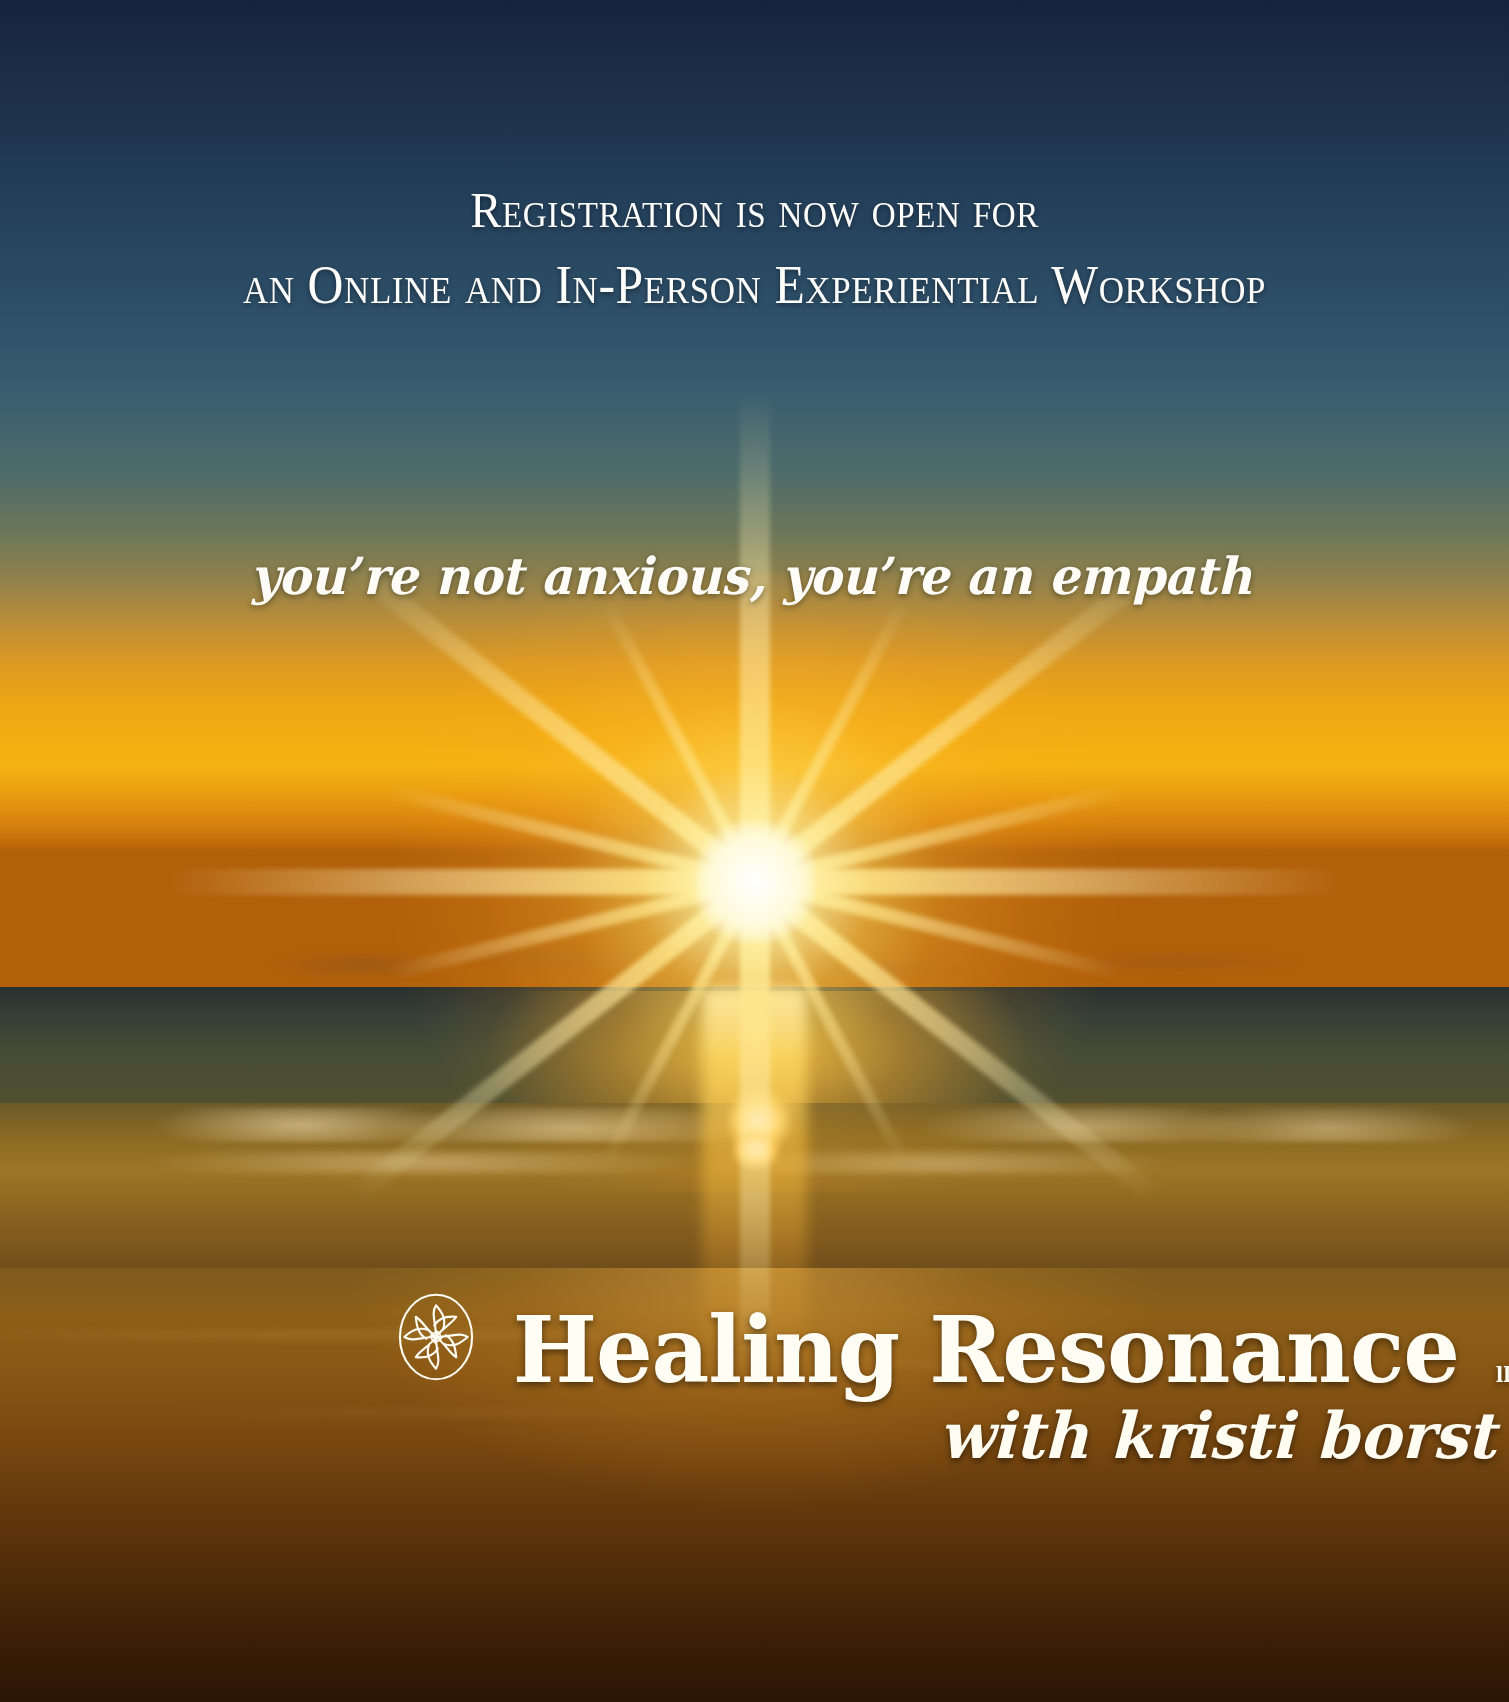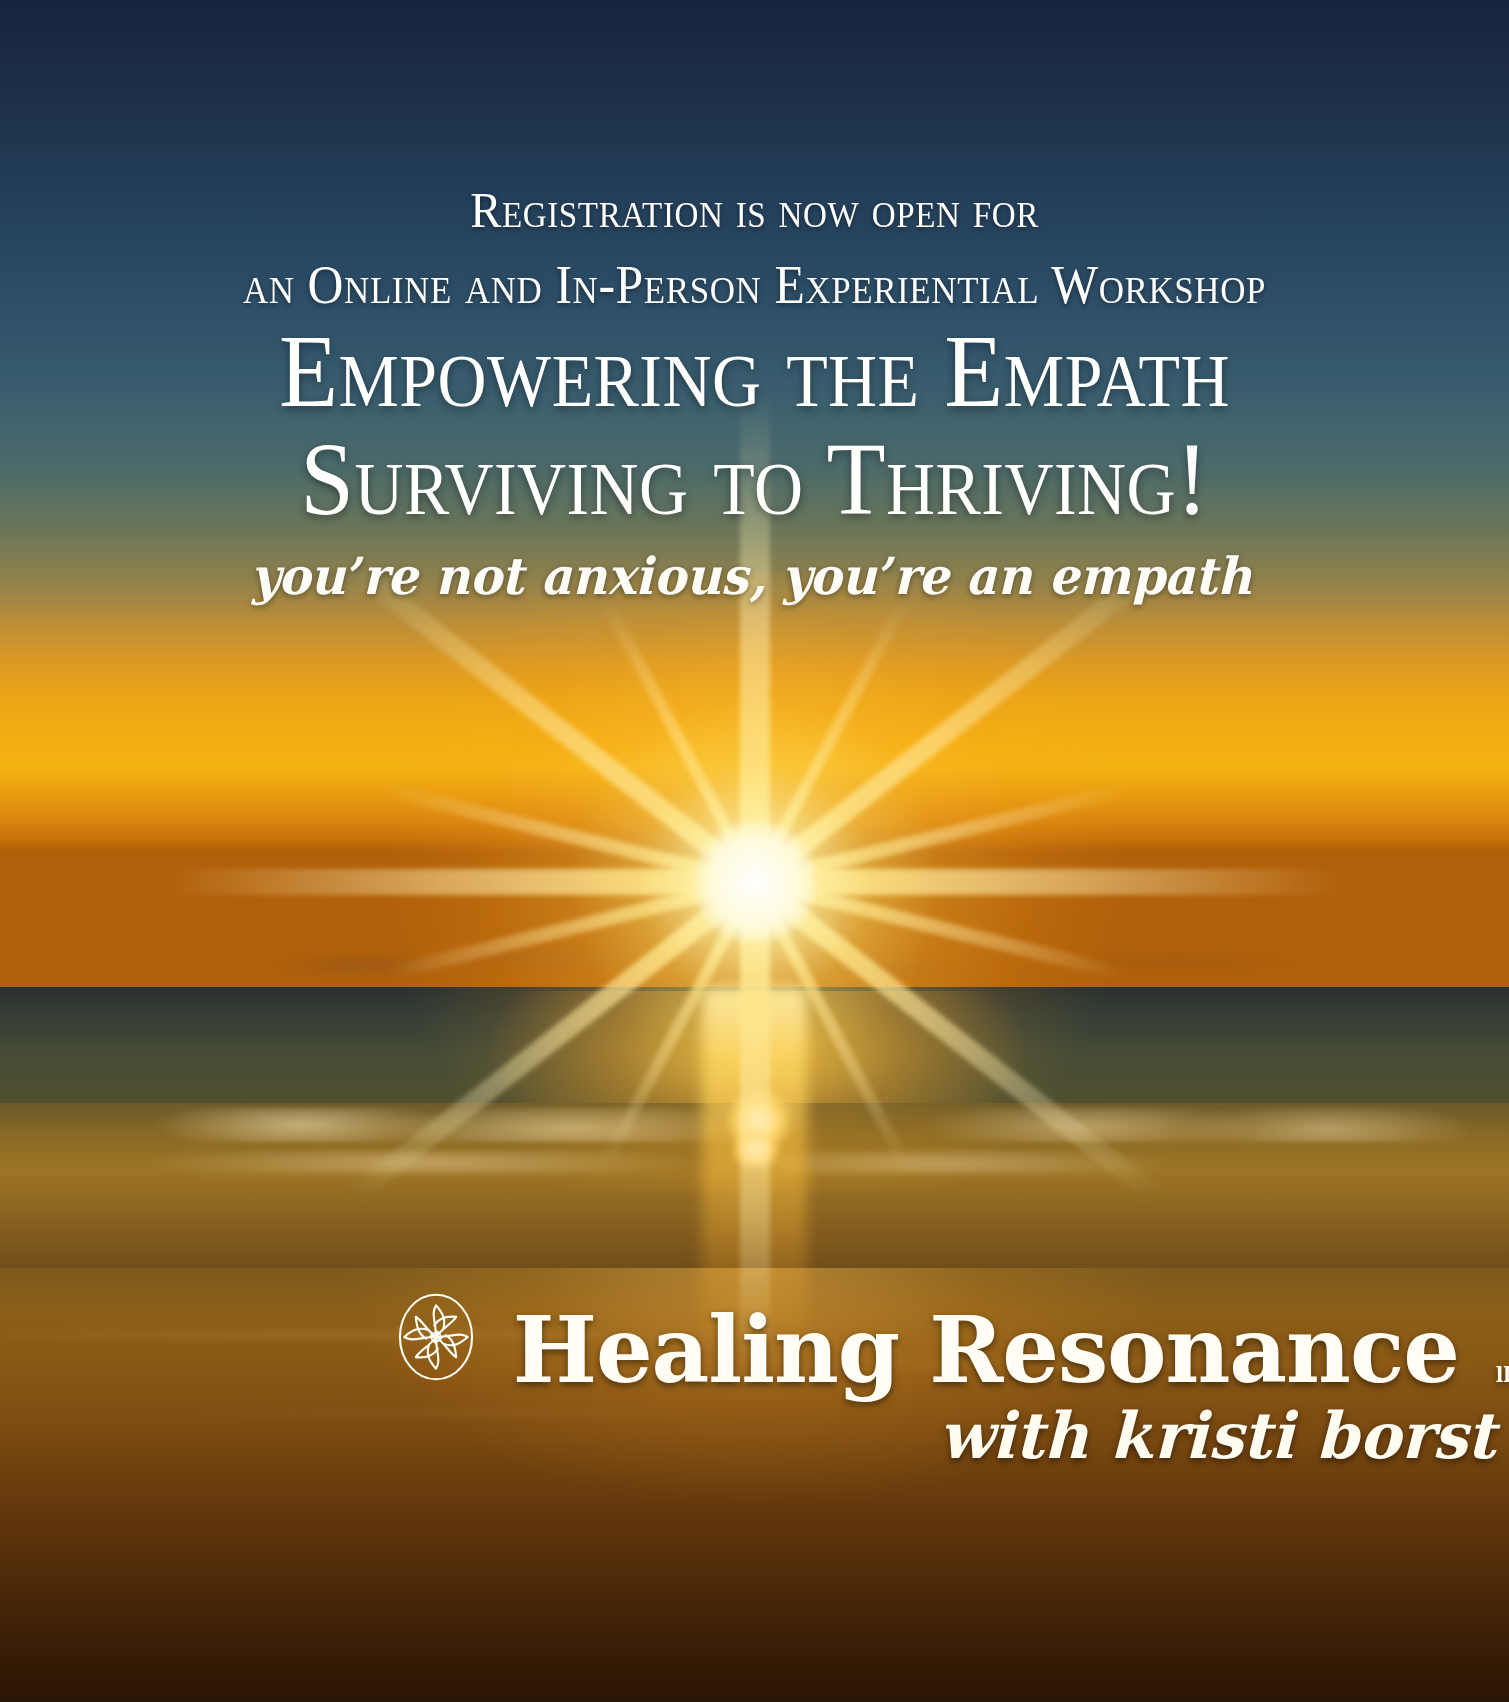--- a/index.html
+++ b/index.html
@@ -297,24 +297,20 @@
     <div class="layer suncore"></div>
   </div>
 
   <div class="content">
 
     <div class="kicker-wrap">
       <div class="kicker l1">Registration is now open for</div>
       <div class="kicker l2">an Online and In-Person Experiential Workshop</div>
     </div>
 
-    <div class="title-wrap">
-      <div class="title l1">Empowering the Empath</div>
-      <div class="title l2">Surviving to Thriving!</div>
-    </div>
 
     <div class="script-wrap">
       <span class="script">you’re not anxious, you’re an empath</span>
     </div>
 
 
     <div class="brand">
       <div class="brand-row">
         <span class="mark">
           <svg viewBox="0 0 100 110" width="88" height="98" aria-hidden="true">

